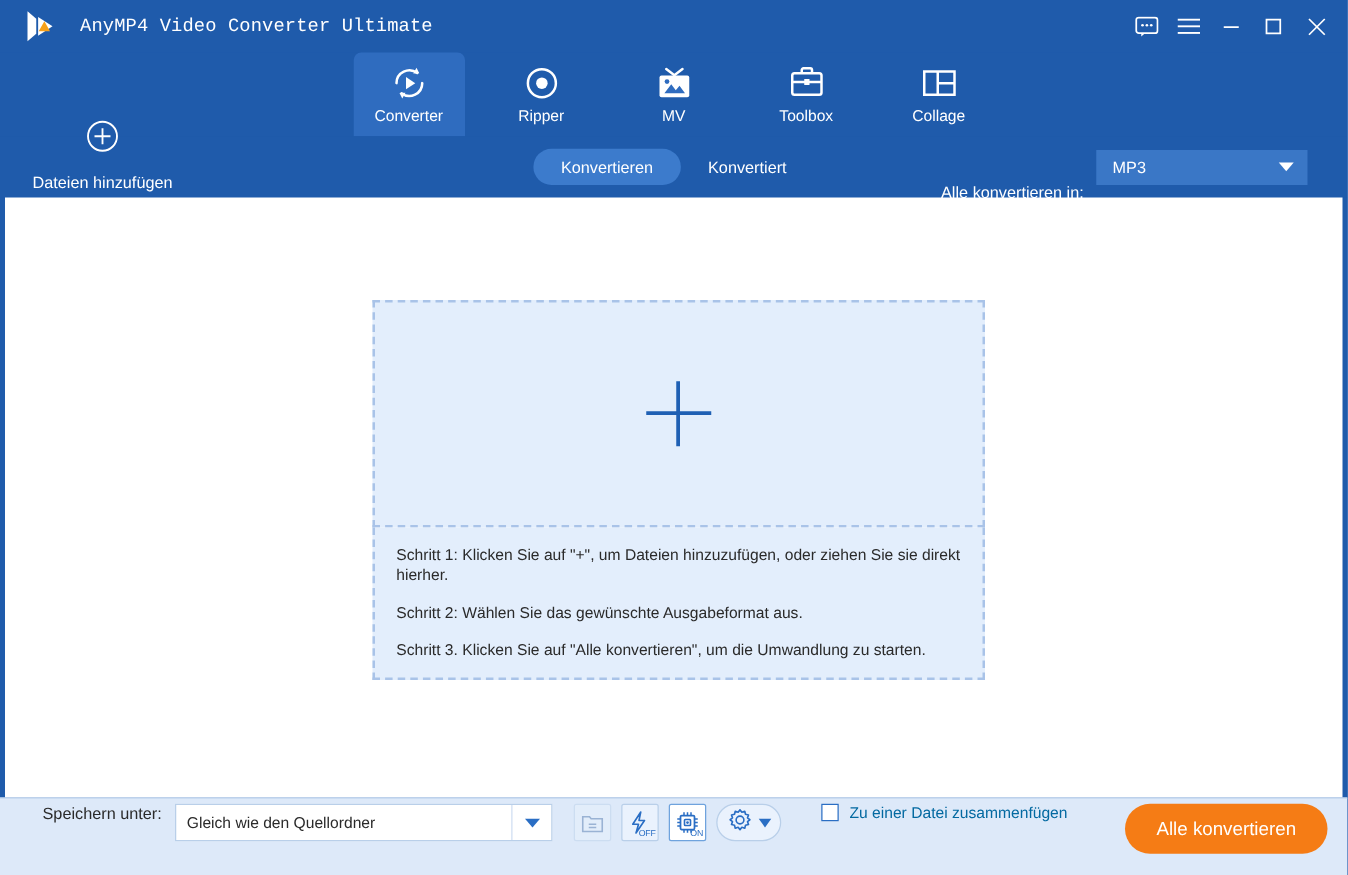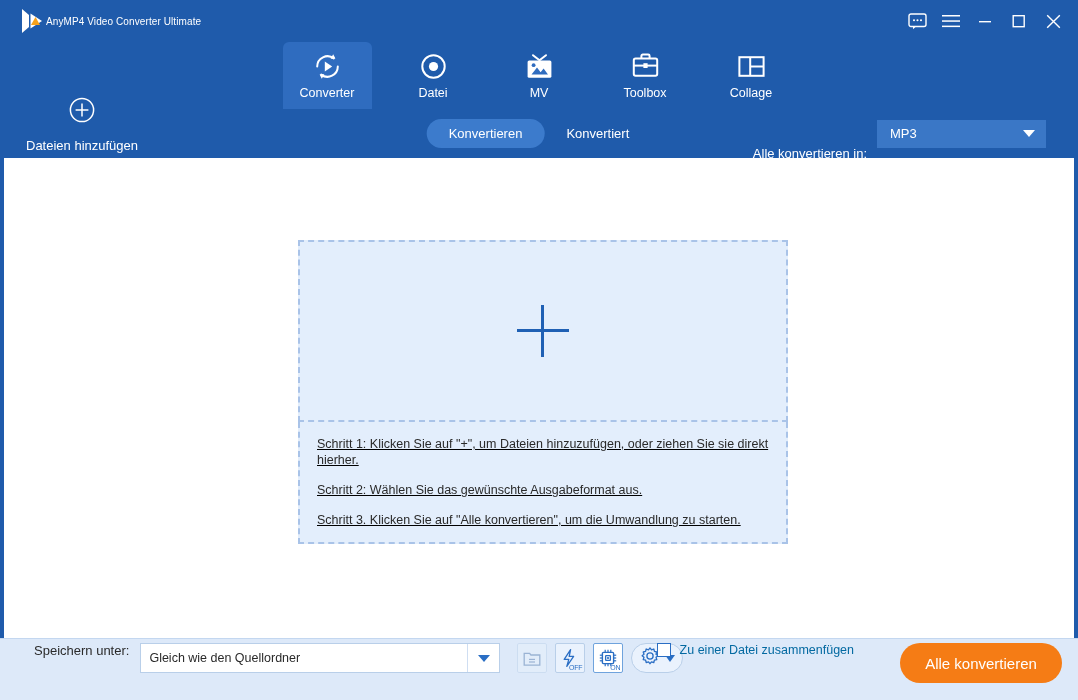--- a/index.html
+++ b/index.html
@@ -19,22 +19,22 @@
   
   .titlebar {
     height: 42px; flex: 0 0 42px;
     display: flex; align-items: center;
     padding-left: 16px;
     background: #1f5bab;
     position: relative;
   }
   .logo { width: 30px; height: 30px; position: relative; flex: 0 0 30px; }
   .app-title {
-    color: #ffffff; font-size: 10px; margin-left: 0;
-    letter-spacing: .1px; white-space: nowrap;
+    color: #ffffff; font-size: 15px; margin-left: 18px;
+    letter-spacing: .1px; white-space: nowrap; font-family: Liberation Mono, monospace;
   }
   .winctrls {
     position: absolute; right: 8px; top: 0; height: 42px;
     display: flex; align-items: center;
   }
   .winbtn {
     width: 34px; height: 42px;
     display: flex; align-items: center; justify-content: center;
     cursor: pointer;
   }
@@ -119,38 +119,38 @@
   }
   .plus:before, .plus:after {
     content: ""; position: absolute; background: #1f60b4;
   }
   .plus:before { left: 0; top: 24px; width: 52px; height: 3px; }
   .plus:after { top: 0; left: 24px; width: 3px; height: 52px; }
   .dz-bottom {
     border: 2px dashed #a9c3e8; border-top: none;
     background: #e3eefc;
     padding: 14px 17px 14px 17px;
-    display: flex; flex-direction: column; gap: 14px; text-decoration: underline;
+    display: flex; flex-direction: column; gap: 14px;
   }
   .step {
     font-size: 12.5px; color: #2a2a2a; line-height: 16px;
   }
 
   
   .bottombar {
     height: 62px; flex: 0 0 62px;
     background: #dde9f9;
     border-top: 1px solid #c3d7f0;
     display: flex; align-items: flex-start;
     padding: 4px 16px 0 34px;
     position: relative;
   }
   .saveto-label { font-size: 13px; color: #2a2a2a; margin-right: 11px; }
   .path-field {
-    width: 360px; height: 30px; background: #ffffff;
+    width: 302px; height: 30px; background: #ffffff;
     border: 1px solid #b9cfe9;
     display: flex; align-items: stretch;
   }
   .path-input {
     flex: 1 1 auto; border: none; outline: none; background: transparent;
     font-family: "Liberation Sans", sans-serif; font-size: 12.5px;
     color: #2a2a2a; padding: 0 8px;
   }
   .path-drop {
     width: 32px; border-left: 1px solid #cfdef2;
@@ -260,21 +260,21 @@
       <span class="tab-label">Converter</span>
     </div>
 
     <div class="tab">
       <span class="tab-icon">
         <svg width="31" height="31" viewBox="0 0 31 31">
           <circle cx="15.5" cy="15.5" r="11.2" fill="none" stroke="#fff" stroke-width="2"></circle>
           <circle cx="15.5" cy="15.5" r="4.6" fill="#fff"></circle>
         </svg>
       </span>
-      <span class="tab-label">Datei</span>
+      <span class="tab-label">Ripper</span>
     </div>
 
     <div class="tab">
       <span class="tab-icon">
         <svg width="31" height="31" viewBox="0 0 31 31">
           <path d="M9 4.2 L15.5 9.2 L22 4.2" fill="none" stroke="#fff" stroke-width="2" stroke-linecap="round"></path>
           <rect x="3.6" y="9.4" width="23.8" height="17.4" rx="1.6" fill="#fff"></rect>
           <path d="M7.5 23.6 L13 16.4 L16.6 21.2 L19.6 17.6 L24 23.6 Z" fill="#2f6cbf"></path>
           <circle cx="9.6" cy="14.2" r="1.9" fill="#2f6cbf"></circle>
         </svg>

